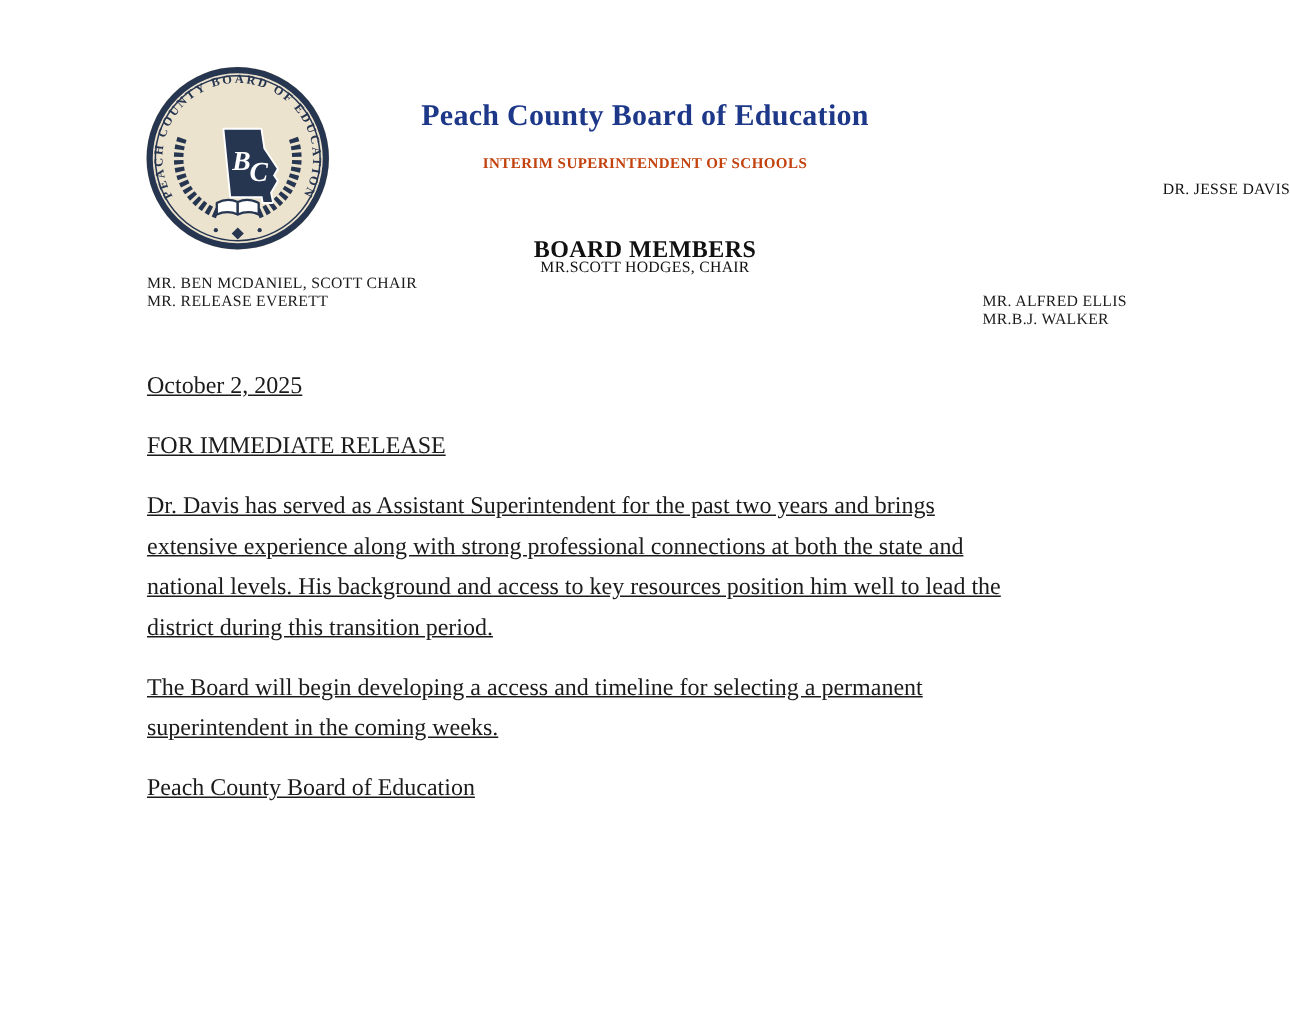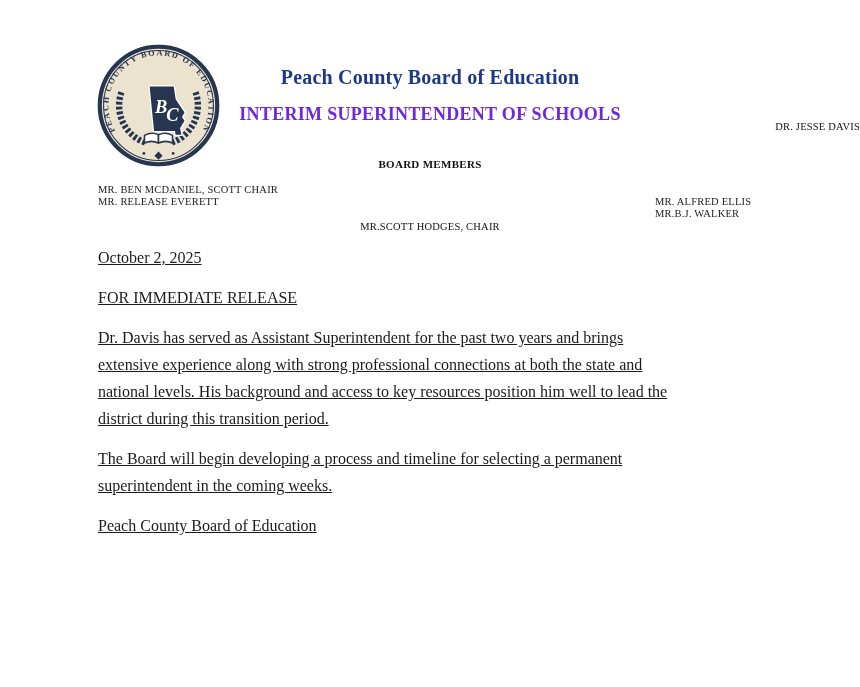--- a/index.html
+++ b/index.html
@@ -8,33 +8,33 @@
     font-family:"Liberation Serif","DejaVu Serif",serif;color:#1b1b1b;overflow:hidden;
   }
   
   .seal{position:absolute;left:95px;top:42px;width:127px;height:127px;}
   .org-title{
     position:absolute;left:0;right:0;top:66px;text-align:center;
     font-size:20px;font-weight:bold;color:#1d3889;letter-spacing:.2px;
   }
   .sup-heading{
     position:absolute;left:0;right:0;top:104px;text-align:center;
-    font-size:18px;font-weight:bold;color:#6d28d9;letter-spacing:.3px;
+    font-size:10px;font-weight:bold;color:#c2410c;letter-spacing:.3px;
   }
   .sup-name{
     position:absolute;left:0;right:0;top:121px;text-align:right;
     font-size:10.5px;color:#111;letter-spacing:.2px;
   }
   .board-heading{
     position:absolute;left:0;right:0;top:158px;text-align:center;
-    font-size:11px;font-weight:bold;color:#111;letter-spacing:.3px;
+    font-size:16px;font-weight:bold;color:#111;letter-spacing:.3px;
   }
   .board-chair{
     position:absolute;left:0;right:0;top:173px;text-align:center;
-    font-size:10.5px;color:#111;letter-spacing:.2px;margin-top:48px;
+    font-size:10.5px;color:#111;letter-spacing:.2px;
   }
   .members-left{position:absolute;left:98px;top:184px;font-size:10.5px;line-height:12px;letter-spacing:.2px;}
   .members-right{position:absolute;left:655px;top:196px;font-size:10.5px;line-height:12px;letter-spacing:.2px;}
   
   .doc-body{position:absolute;left:98px;top:244px;width:680px;font-size:16px;line-height:27px;}
   .doc-body .block{margin:0 0 13px 0;white-space:pre-line;text-decoration:underline;}
   .headline{font-weight:bold;}
   .signoff{margin-bottom:0;}
 </style>
 </head>
@@ -86,18 +86,18 @@
     <div>MR.B.J. WALKER</div>
   </div>
 
   <div class="doc-body">
     <div class="block">October 2, 2025</div>
     <div class="block">FOR IMMEDIATE RELEASE</div>
     <div class="block">Dr. Davis has served as Assistant Superintendent for the past two years and brings
 extensive experience along with strong professional connections at both the state and
 national levels. His background and access to key resources position him well to lead the
 district during this transition period.</div>
-    <div class="block">The Board will begin developing a process and timeline for selecting a permanent
+    <div class="block">The Board will begin developing a access and timeline for selecting a permanent
 superintendent in the coming weeks.</div>
     <div class="block signoff">Peach County Board of Education</div>
   </div>
 
 </div>
 
 </body></html>

